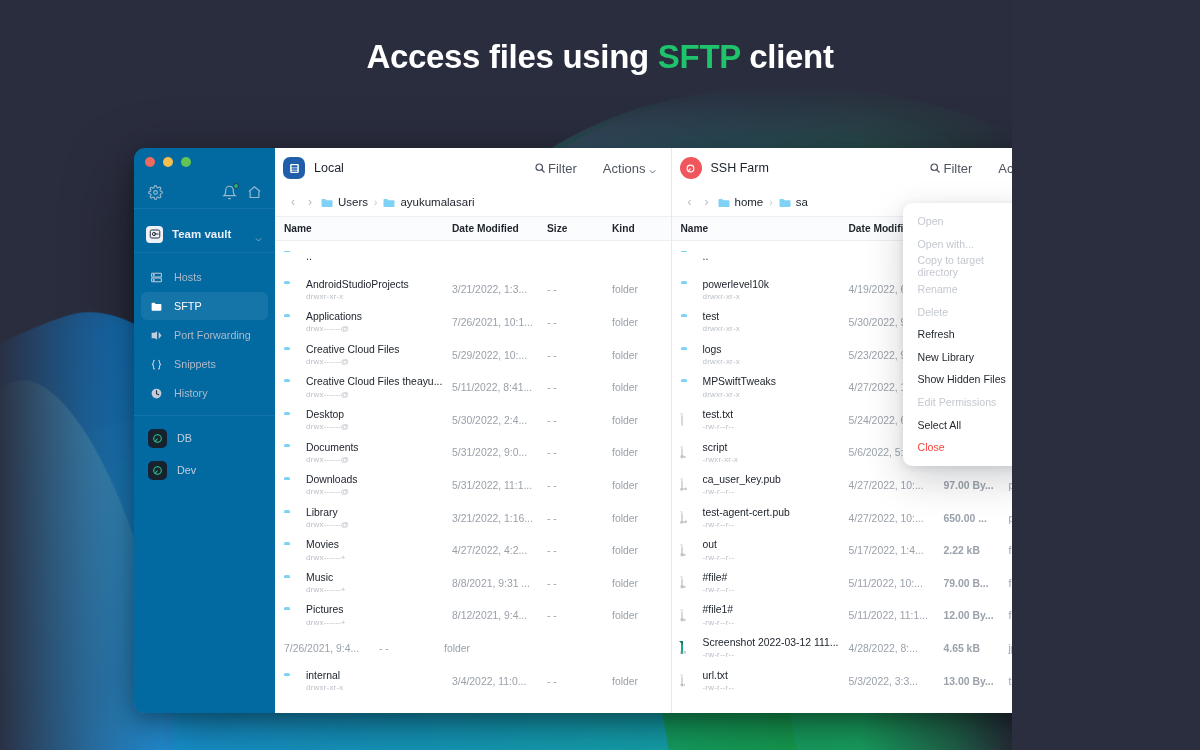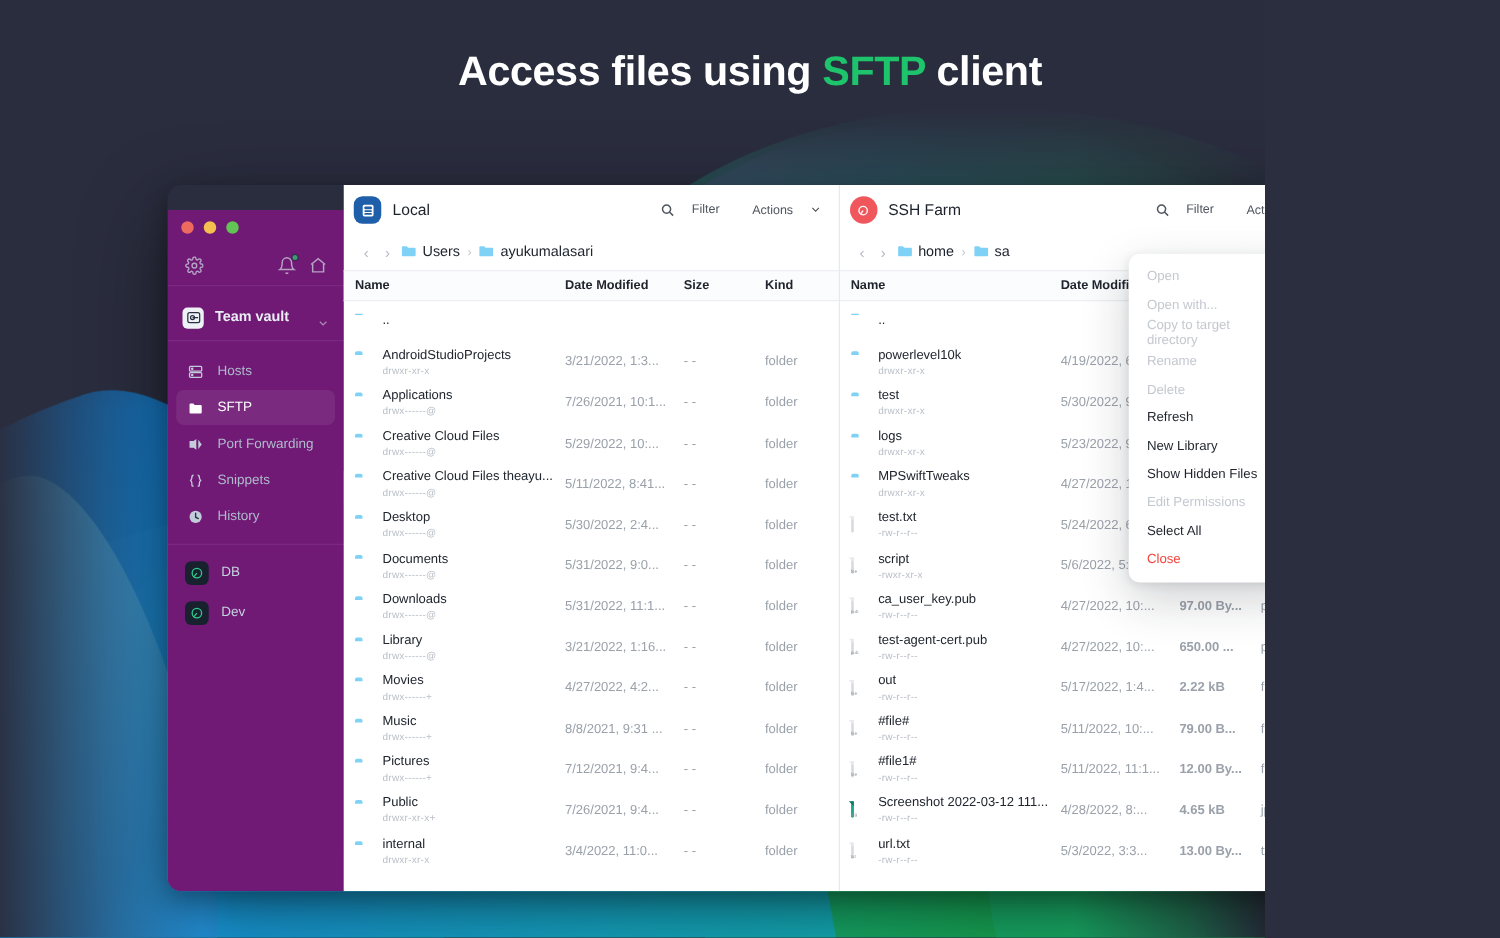--- a/index.html
+++ b/index.html
@@ -117,24 +117,23 @@
     width: 932px; height: 565px;
     border-radius: 11px;
     overflow: hidden;
     box-shadow: 0 26px 70px rgba(0,0,0,.45), 0 6px 20px rgba(0,0,0,.3);
     display: flex;
   }
 
   
   .sidebar {
     width: 141px; flex: 0 0 141px;
-    background: #701a75;
+    background: #0369a1;
     position: relative;
     color: #c9d3e0;
-    margin-top: 20px;
   }
   .traffic {
     position: absolute; left: 11px; top: 9px; display: flex; gap: 8px;
   }
   .tl { width: 10px; height: 10px; border-radius: 50%; }
   .tl.red { background: #ed6a5e; }
   .tl.yellow { background: #f4bf4f; }
   .tl.green { background: #61c454; }
 
   .sb-toolbar {
@@ -197,31 +196,31 @@
   .pane-head {
     height: 40px; display: flex; align-items: center;
     padding: 0 14px 0 8px; gap: 9px;
   }
   .pane-badge { width: 22px; height: 22px; flex: 0 0 22px; border-radius: 6px;
     display:flex; align-items:center; justify-content:center; }
   .pane-badge.local { background: #1f5fa9; border-radius: 7px; }
   .pane-badge.remote { background: #f0575c; border-radius: 50%; }
   .pane-badge svg { width: 13px; height: 13px; }
   .pane-title { font-size: 12.5px; color: #1c222b; font-weight: 500; flex: 1; }
-  .head-btn { display: flex; align-items: flex-start; gap: 13px; font-size: 10px; color: #4f5660; }
+  .head-btn { display: flex; align-items: center; gap: 2px; font-size: 13px; color: #4f5660; }
   .head-btn .gl { width: 12px; height: 12px; }
   .head-btn + .head-btn { margin-left: 17px; }
   .caret { width: 9px; height: 9px; }
 
   .crumbs {
     height: 28px; display: flex; align-items: center; gap: 5px;
     padding: 0 12px; font-size: 11.5px; color: #20262f;
   }
   .nav-arrow { color: #b4bac3; font-size: 12px; padding: 0 4px; }
-  .crumb { display: flex; align-items: flex-start; gap: 5px; }
+  .crumb { display: flex; align-items: flex-end; gap: 5px; }
   .crumb-sep { color: #c2c7cf; font-size: 10px; margin: 0 1px; }
   .fol-sm { width: 12px; height: 10px; flex: 0 0 12px; }
 
   .col-head {
     height: 25px; display: flex; align-items: center;
     border-top: 1px solid #edeff2; border-bottom: 1px solid #edeff2;
     background: #fbfcfd;
     font-size: 10.2px; font-weight: bold; color: #1f242c;
   }
   .col-head .c { padding-left: 9px; }
@@ -597,29 +596,25 @@
               </div>
               <div class="cell dt muted">8/8/2021, 9:31 ...</div>
               <div class="cell sz muted">- -</div>
               <div class="cell kd muted">folder</div>
             </div>
             <div class="row">
               <div class="cell nm">
                 <span class="ficon"><span class="folder"></span></span>
                 <span class="nm-text"><span class="t">Pictures</span><div class="p">drwx------+</div></span>
               </div>
-              <div class="cell dt muted">7/12/2021, 9:4...</div>
-              <div class="cell sz muted">- -</div>
-              <div class="cell kd muted">folder</div>
-            </div>
-            <div class="row">
-              <div class="cell nm">
-                <span class="ficon"><span class="folder"></span></span>
-                <span class="nm-text"><span class="t">Public</span><div class="p">drwxr-xr-x+</div></span>
-              </div>
+              <div class="cell dt muted">8/12/2021, 9:4...</div>
+              <div class="cell sz muted">- -</div>
+              <div class="cell kd muted">folder</div>
+            </div>
+            <div class="row">
               <div class="cell dt muted">7/26/2021, 9:4...</div>
               <div class="cell sz muted">- -</div>
               <div class="cell kd muted">folder</div>
             </div>
             <div class="row">
               <div class="cell nm">
                 <span class="ficon"><span class="folder"></span></span>
                 <span class="nm-text"><span class="t">internal</span><div class="p">drwxr-xr-x</div></span>
               </div>
               <div class="cell dt muted">3/4/2022, 11:0...</div>

